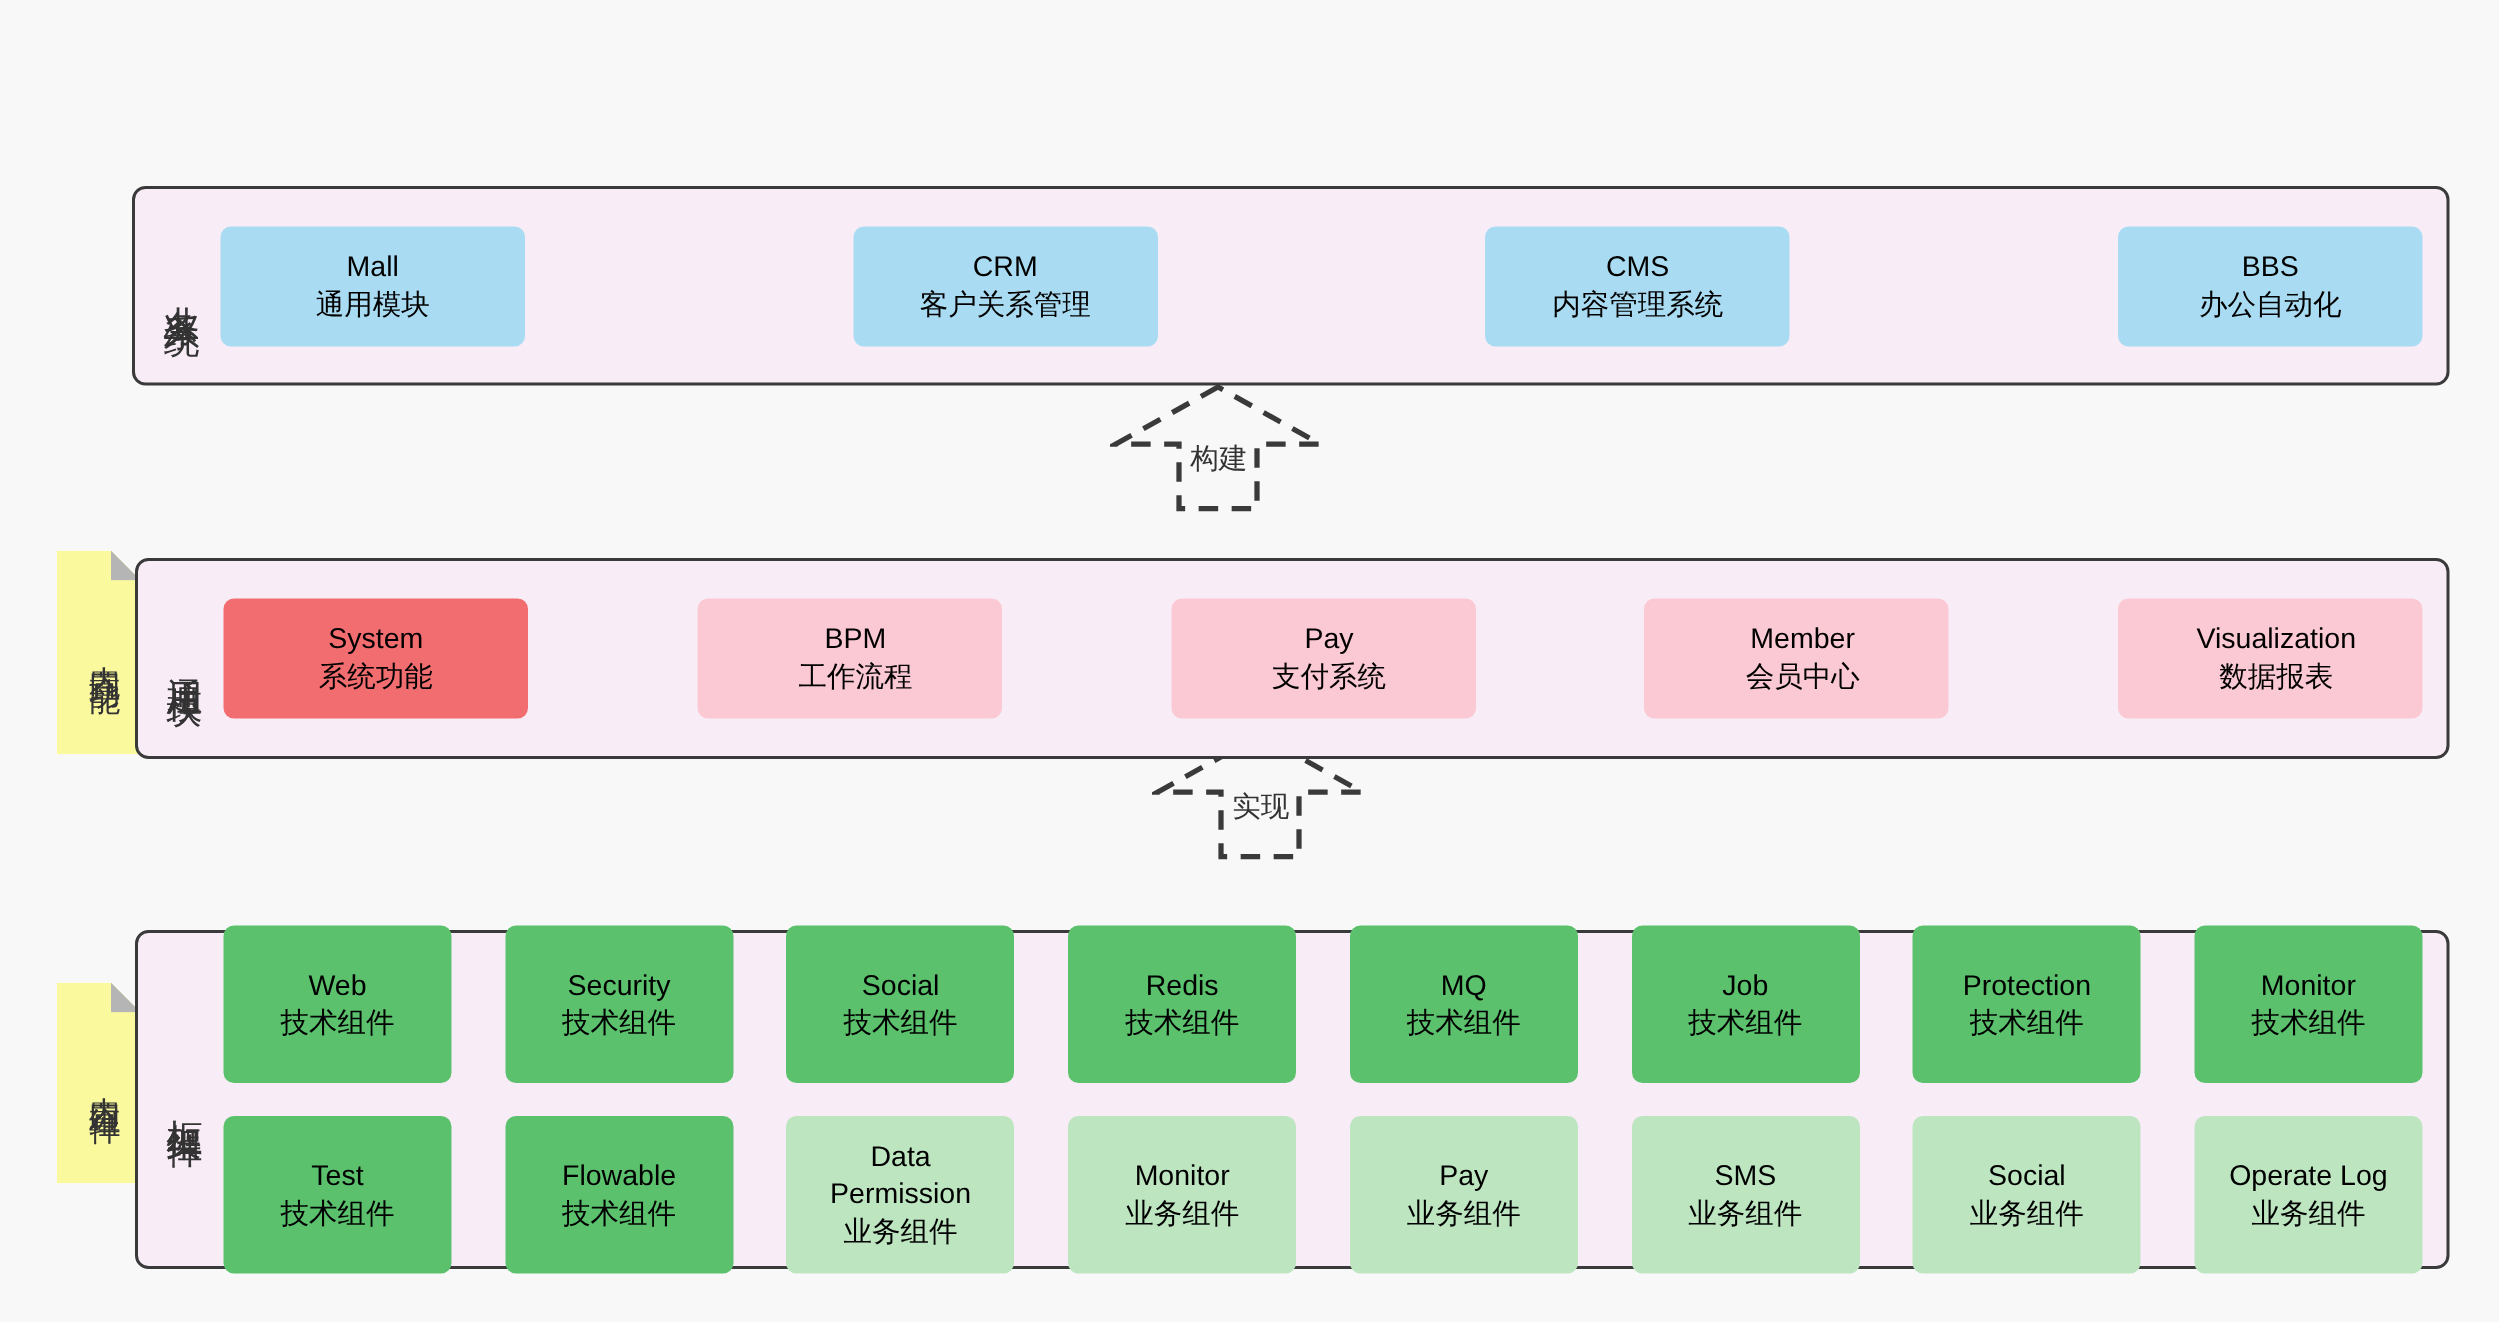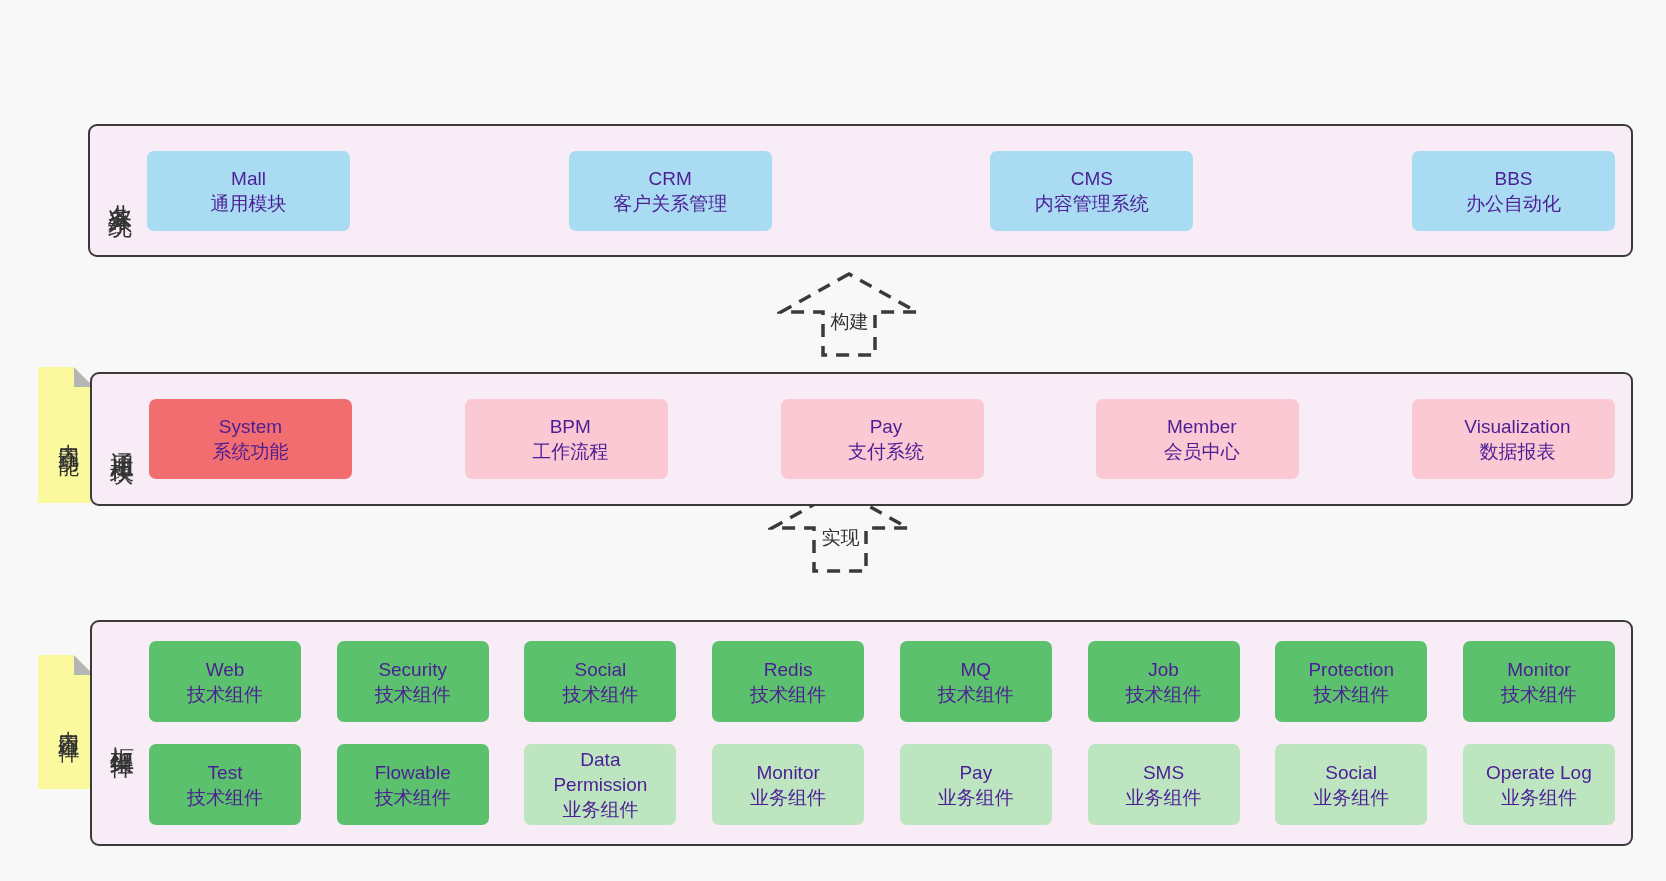--- a/index.html
+++ b/index.html
@@ -39,22 +39,22 @@
   }
   .row{display:flex;justify-content:space-between;}
 
   .box{
     box-sizing:border-box;
     width:203px;height:80px;
     border-radius:7px;
     display:flex;flex-direction:column;justify-content:center;align-items:center;
     text-align:center;padding:2px 8px;
   }
-  .band3 .box{width:152px;height:81px;}
-  .box .en,.box .zh{font-size:19px;line-height:25px;color:#4c1d95;}
+  .band3 .box{width:152px;height:105px;}
+  .box .en,.box .zh{font-size:19px;line-height:25px;color:#000000;}
   .box.blue{background:#a9dcf2;}
   .box.red{background:#f26d6f;}
   .box.pink{background:#fbc9d4;padding-left:16px;}
   .box.green{background:#5bc16d;}
   .box.lightgreen{background:#bce5c0;}
 
   
   .tag{
     position:absolute;left:38px;width:56px;
     background:#fbf99e;
@@ -70,21 +70,21 @@
   }
   .tag-text{
     position:absolute;left:55%;top:50%;
     transform:translate(-50%,-50%);
     writing-mode:vertical-rl;text-orientation:upright;
     font-size:21px;letter-spacing:4px;color:#333;white-space:nowrap;
   }
 
   
   .arrow{position:absolute;width:145px;height:88px;z-index:0;}
-  .arrow1{left:777px;top:255px;margin-top:16px;}
+  .arrow1{left:740px;top:255px;}
   .arrow2{left:768px;top:487px;}
   .arrow svg{display:block;width:100%;height:100%;}
   .arrow-label{
     position:absolute;left:50%;top:37px;
     transform:translateX(-50%);
     background:#f8f8f8;
     font-size:19px;color:#333;
     padding:1px 3px;white-space:nowrap;
   }
 </style>

